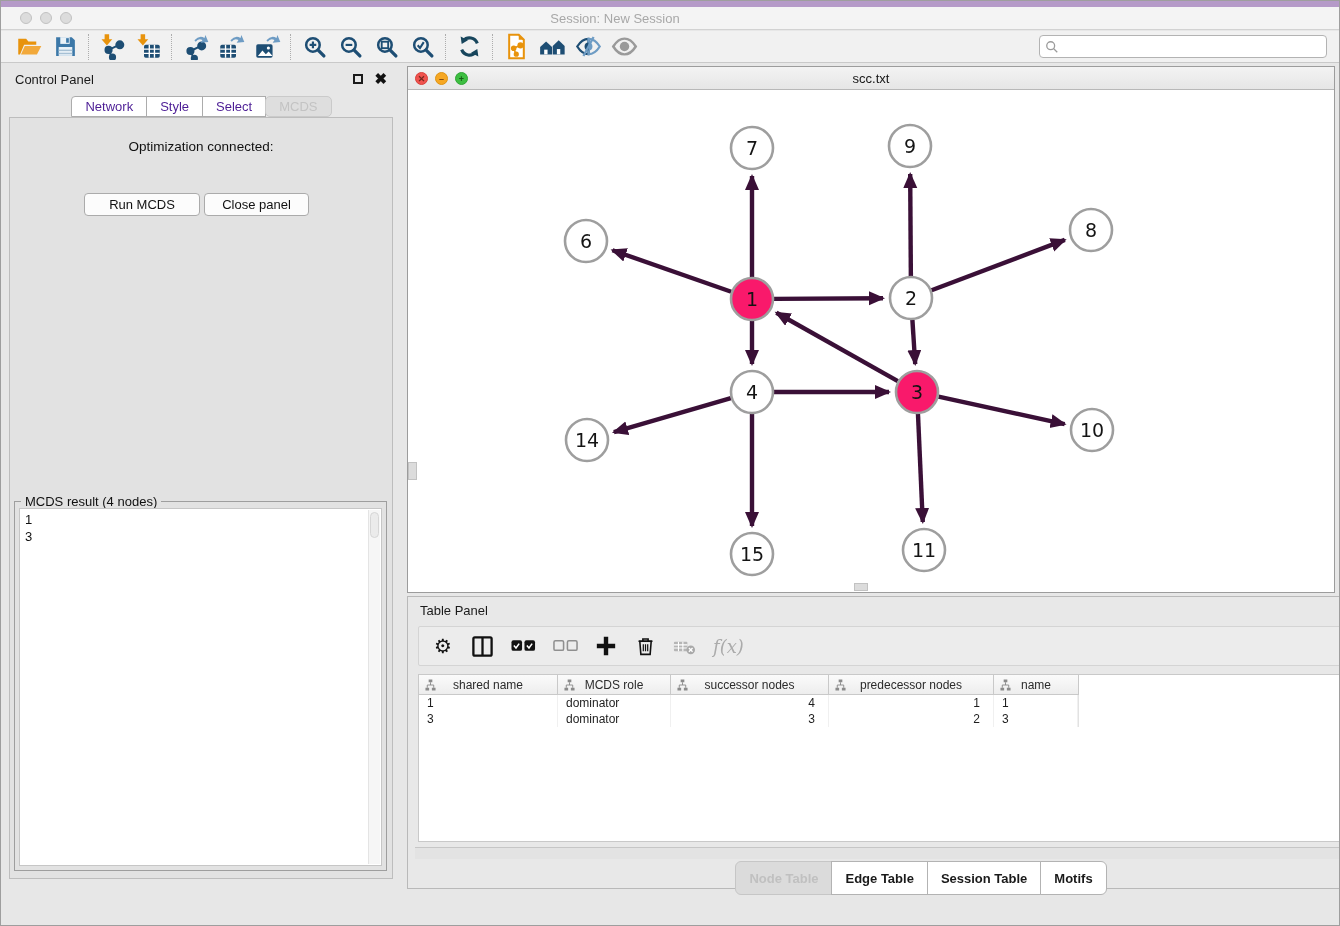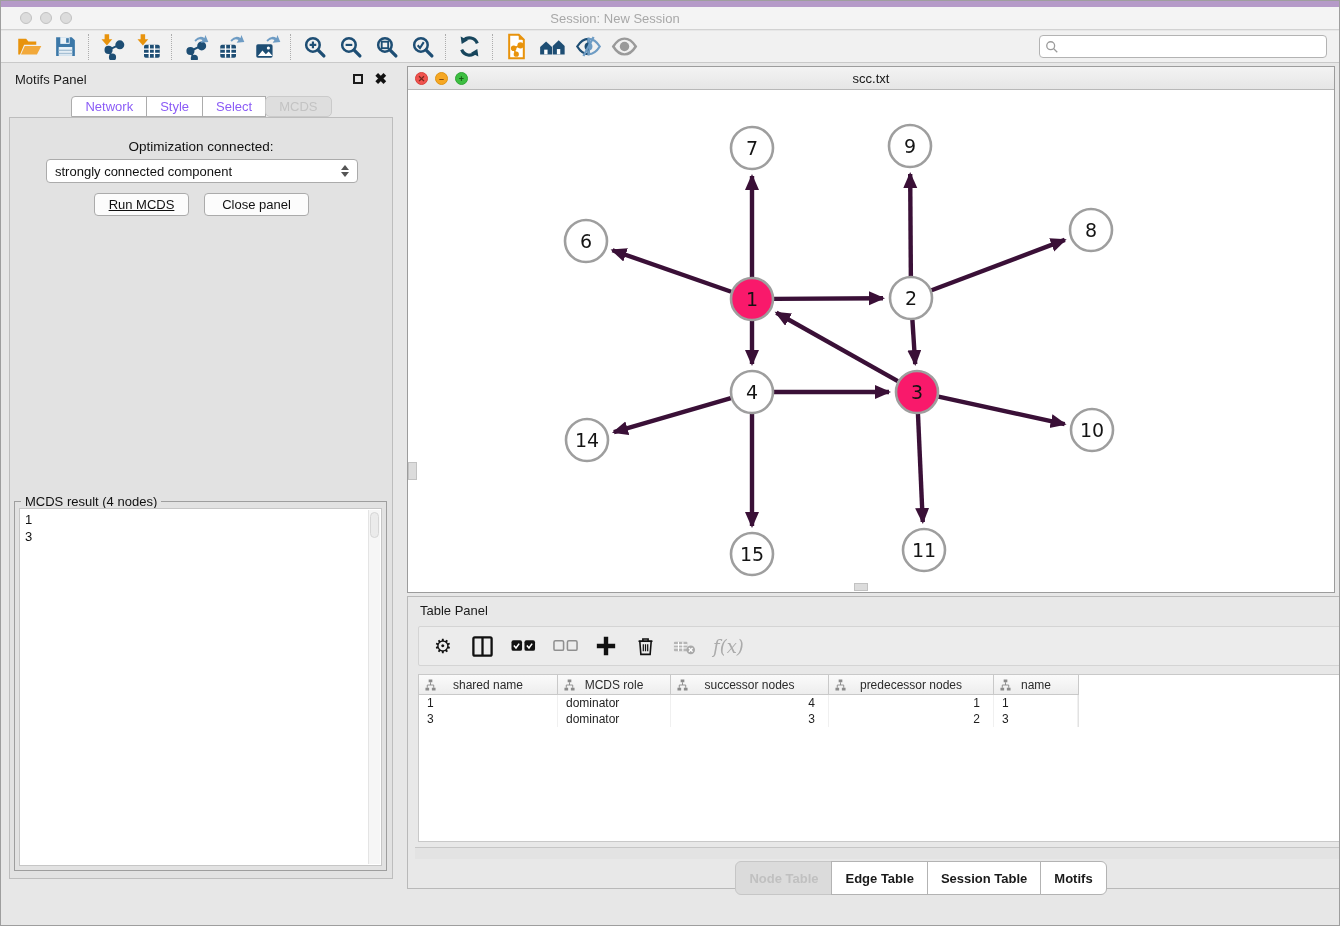--- a/index.html
+++ b/index.html
@@ -21,32 +21,32 @@
   .search-input{border:none;outline:none;flex:1;font-size:12px;font-family:"Liberation Sans",sans-serif;background:transparent;}
   
   .cpanel{position:absolute;left:0;top:65px;width:400px;height:815px;}
   .cpanel-header{height:26px;display:flex;align-items:center;padding:0 14px;}
   .panel-title{font-size:13px;color:#1B1B1B;}
   .panel-icons{margin-left:auto;display:flex;gap:11px;align-items:center;}
   .float-icon{width:10px;height:10px;border:2px solid #1B1B1B;}
   .close-icon{font-weight:bold;font-size:15px;color:#111;line-height:10px;}
   .cp-tabs{position:relative;display:flex;justify-content:center;z-index:2;margin-top:4px;}
   .cp-tab{height:21px;padding:0 13px;background:#fff;border:1px solid #ACACAC;margin-right:-1px;
-    font-size:13px;display:flex;align-items:center;color:#8b5cf6;}
+    font-size:13px;display:flex;align-items:center;color:#4c1d95;}
   .cp-tab:first-child{border-radius:4px 0 0 0;}
   .cp-tab.selected{background:#DEDEDE;color:#C3C3C3;border:1px solid #CACACA;border-radius:5px;z-index:3;}
   .cp-box{position:absolute;left:8px;right:8px;top:51px;bottom:2px;background:#E2E2E2;border:1px solid #BDBDBD;z-index:1;}
   .opt-label{position:absolute;top:21px;left:0;right:0;text-align:center;font-size:13.5px;color:#111;}
   .criterion-select{position:absolute;left:36px;top:41px;width:312px;height:24px;background:#fff;border:1px solid #ABABAB;border-radius:4px;display:flex;align-items:center;padding:0 8px;font-size:13px;color:#111;}
   .stepper{margin-left:auto;display:flex;flex-direction:column;gap:2px;}
   .stepper i{width:0;height:0;border-left:4px solid transparent;border-right:4px solid transparent;display:block;}
   .stepper .up{border-bottom:5px solid #555;}
   .stepper .down{border-top:5px solid #555;}
   .cp-btn{position:absolute;top:75px;height:23px;background:#FCFCFC;border:1px solid #ABABAB;border-radius:4px;font-size:13px;color:#111;display:flex;align-items:center;justify-content:center;}
-  .run-btn{left:84px;width:95px;text-decoration:underline;}
+  .run-btn{left:74px;width:116px;}
   .closep-btn{left:194px;width:105px;}
   .result-group{position:absolute;left:4px;right:5px;top:383px;bottom:7px;border:1px solid #9E9E9E;}
   .result-legend{position:absolute;top:-8px;left:6px;background:#E2E2E2;padding:0 4px;font-size:13px;color:#111;}
   .result-text{position:absolute;left:4px;right:4px;top:6px;bottom:4px;background:#fff;border:1px solid #C6C6C6;font-size:13px;line-height:17px;padding:2px 5px;color:#111;overflow:hidden;}
   .result-scroll{position:absolute;top:1px;bottom:1px;right:1px;width:12px;background:#F6F6F6;border-left:1px solid #E4E4E4;}
   .result-thumb{position:absolute;top:2px;left:1px;width:9px;height:26px;background:#EBEBEB;border:1px solid #D6D6D6;border-radius:5px;}
   
   .netwin{position:absolute;left:406px;top:65px;width:928px;height:527px;background:#fff;border:1px solid #9C9C9C;}
   .netwin-titlebar{position:relative;height:23px;background:linear-gradient(#F3F3F3,#E6E6E6);border-bottom:1px solid #B8B8B8;}
   .traffic{position:absolute;left:7px;top:5px;display:flex;gap:7px;z-index:2;}
@@ -281,41 +281,34 @@
         <svg width="14" height="14" viewBox="0 0 16 16">
           <circle cx="6.5" cy="6.5" r="4.5" fill="none" stroke="#9B9B9B" stroke-width="1.5"></circle>
           <line x1="10" y1="10" x2="14" y2="14" stroke="#9B9B9B" stroke-width="1.5"></line>
         </svg>
         <input class="search-input" placeholder="" style="">
       </div>
     </div>
 
   <div class="cpanel">
     <div class="cpanel-header">
-      <span class="panel-title">Motifs Panel</span>
+      <span class="panel-title">Control Panel</span>
       <span class="panel-icons">
         <span class="float-icon"></span>
         <span class="close-icon">✖</span>
       </span>
     </div>
     <div class="cp-tabs" id="cp-tabs">
         <div class="cp-tab">Network</div>
         <div class="cp-tab">Style</div>
         <div class="cp-tab">Select</div>
         <div class="cp-tab selected">MCDS</div>
       </div>
     <div class="cp-box">
       <div class="opt-label">Optimization connected:</div>
-      <div class="criterion-select">
-        <span>strongly connected component</span>
-        <span class="stepper">
-            <i class="up"></i>
-            <i class="down"></i>
-          </span>
-      </div>
       <div class="cp-btn run-btn">Run MCDS</div>
       <div class="cp-btn closep-btn">Close panel</div>
       <div class="result-group">
         <span class="result-legend">MCDS result (4 nodes)</span>
         <div class="result-text" id="result-text">
           <div>1</div>
             <div>3</div>
             <div class="result-scroll">
             <div class="result-thumb"></div>
           </div>

